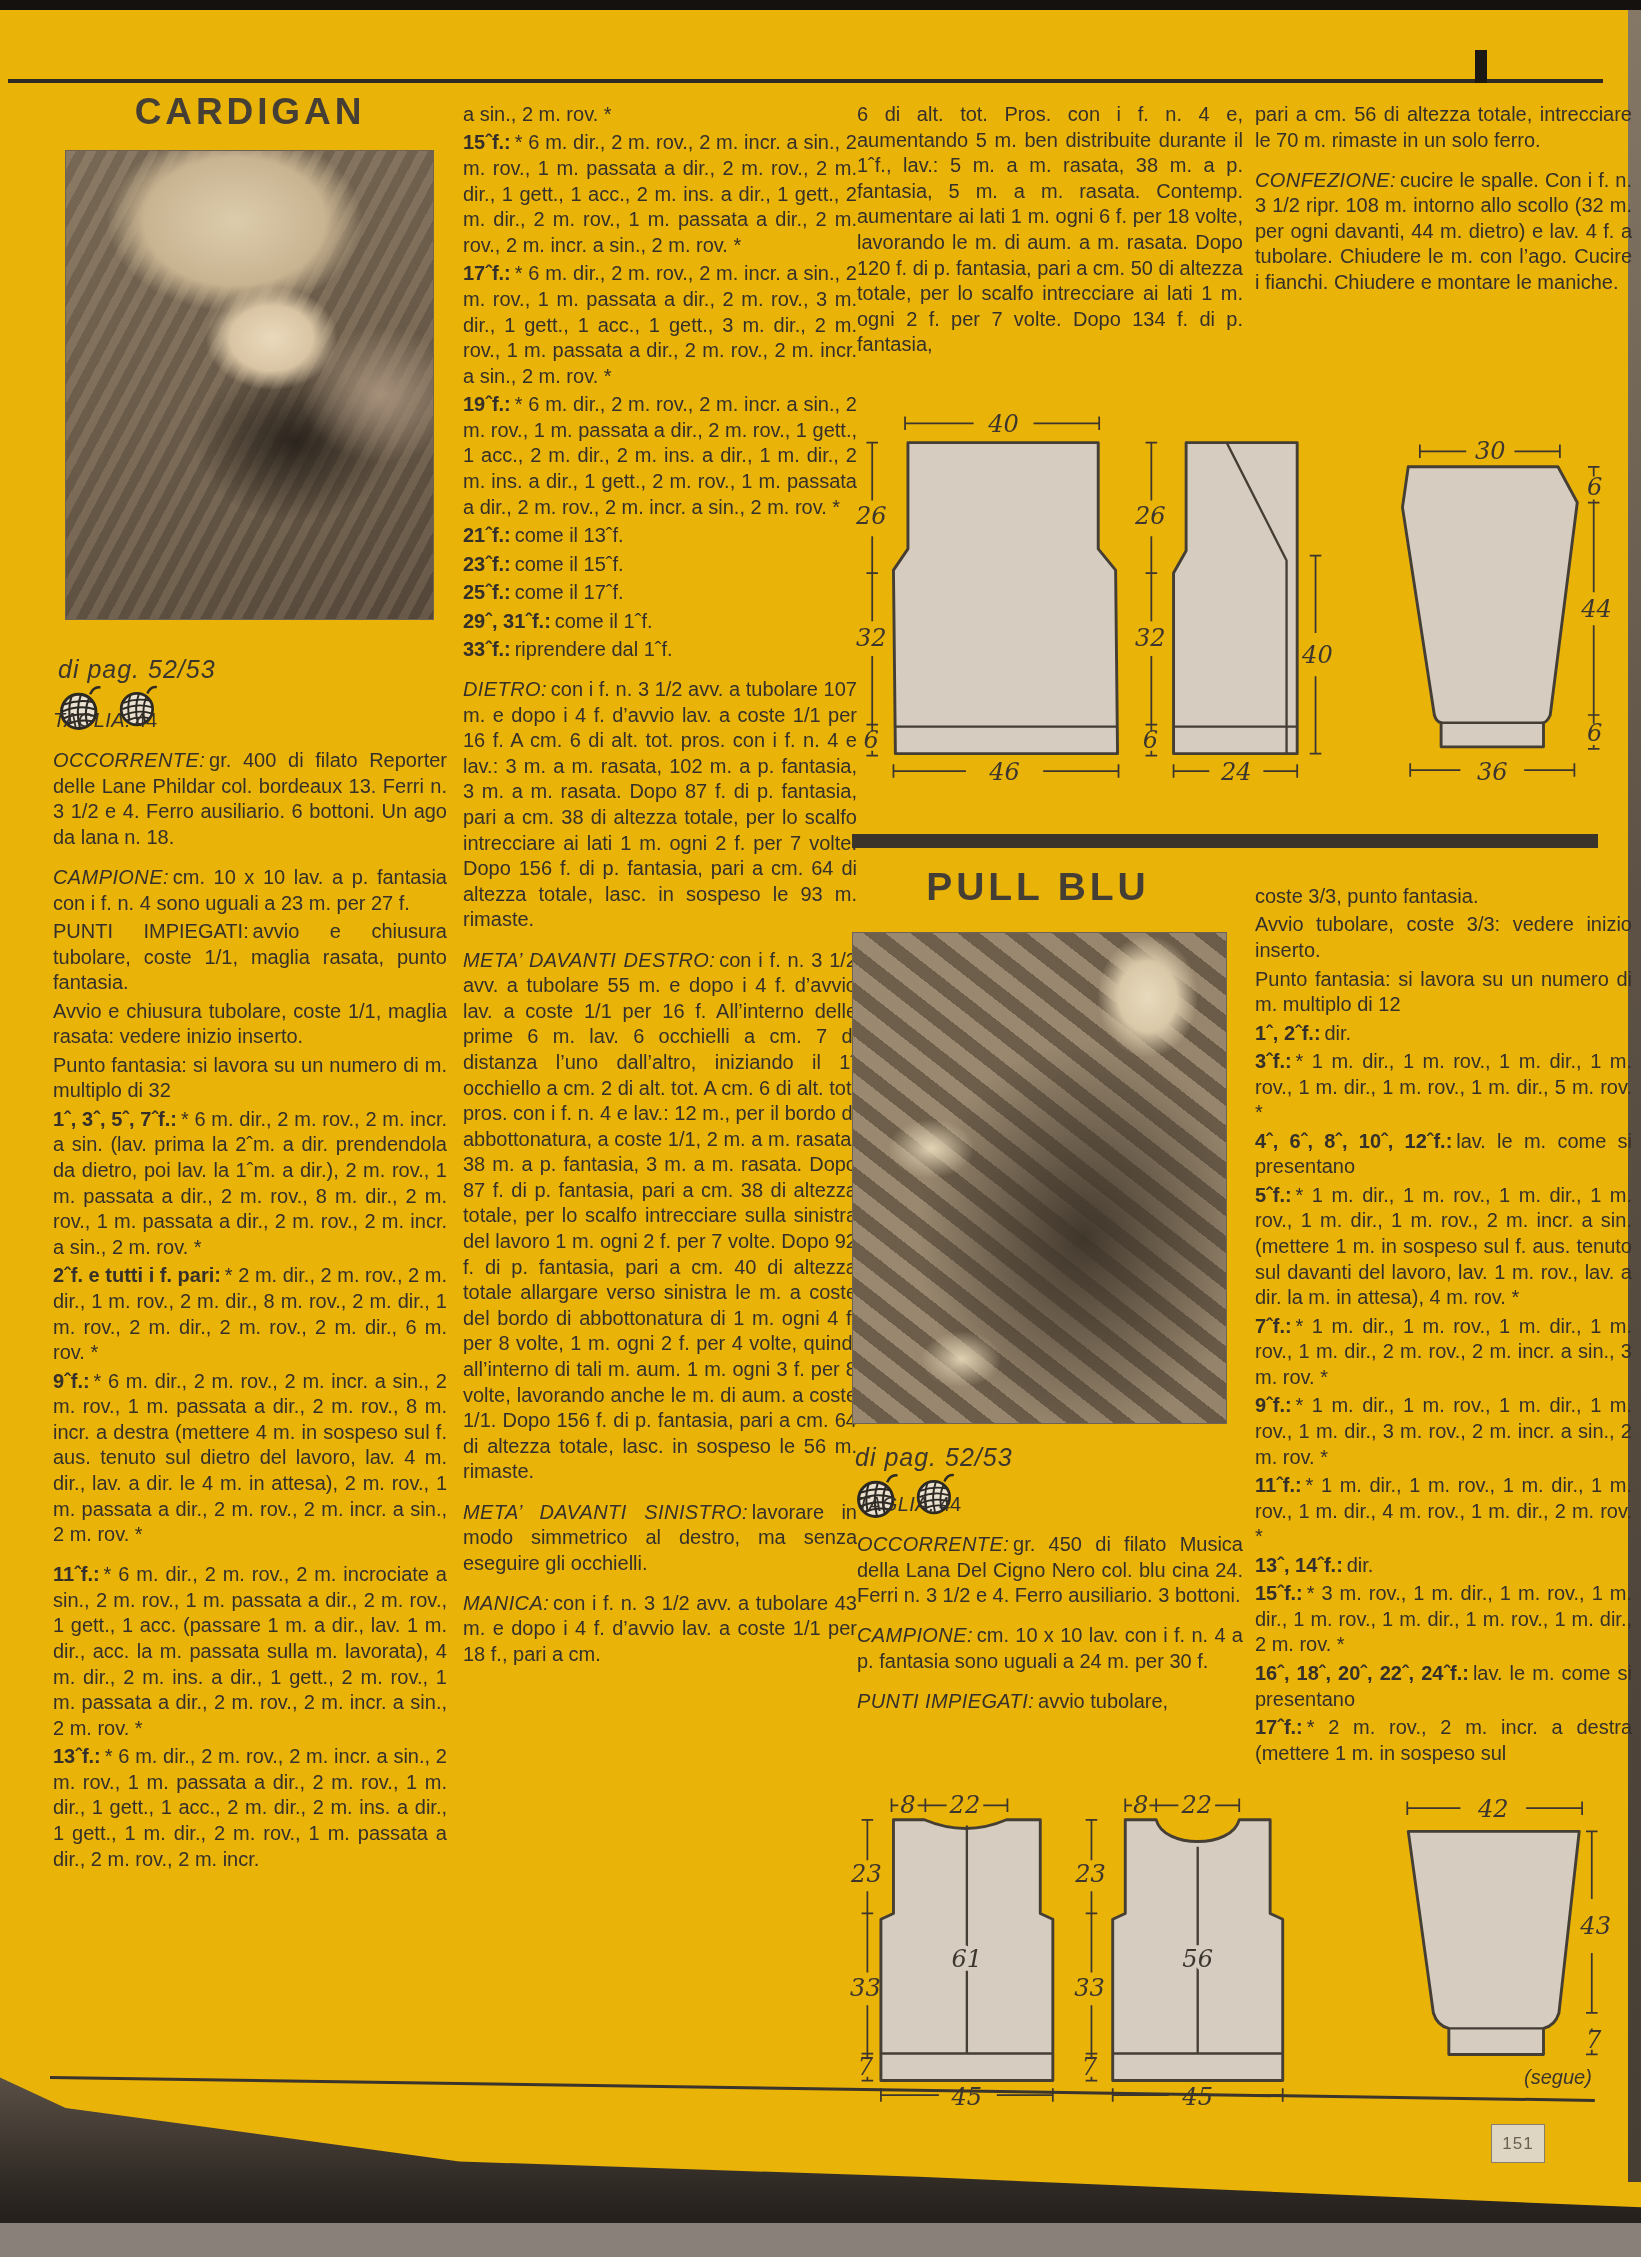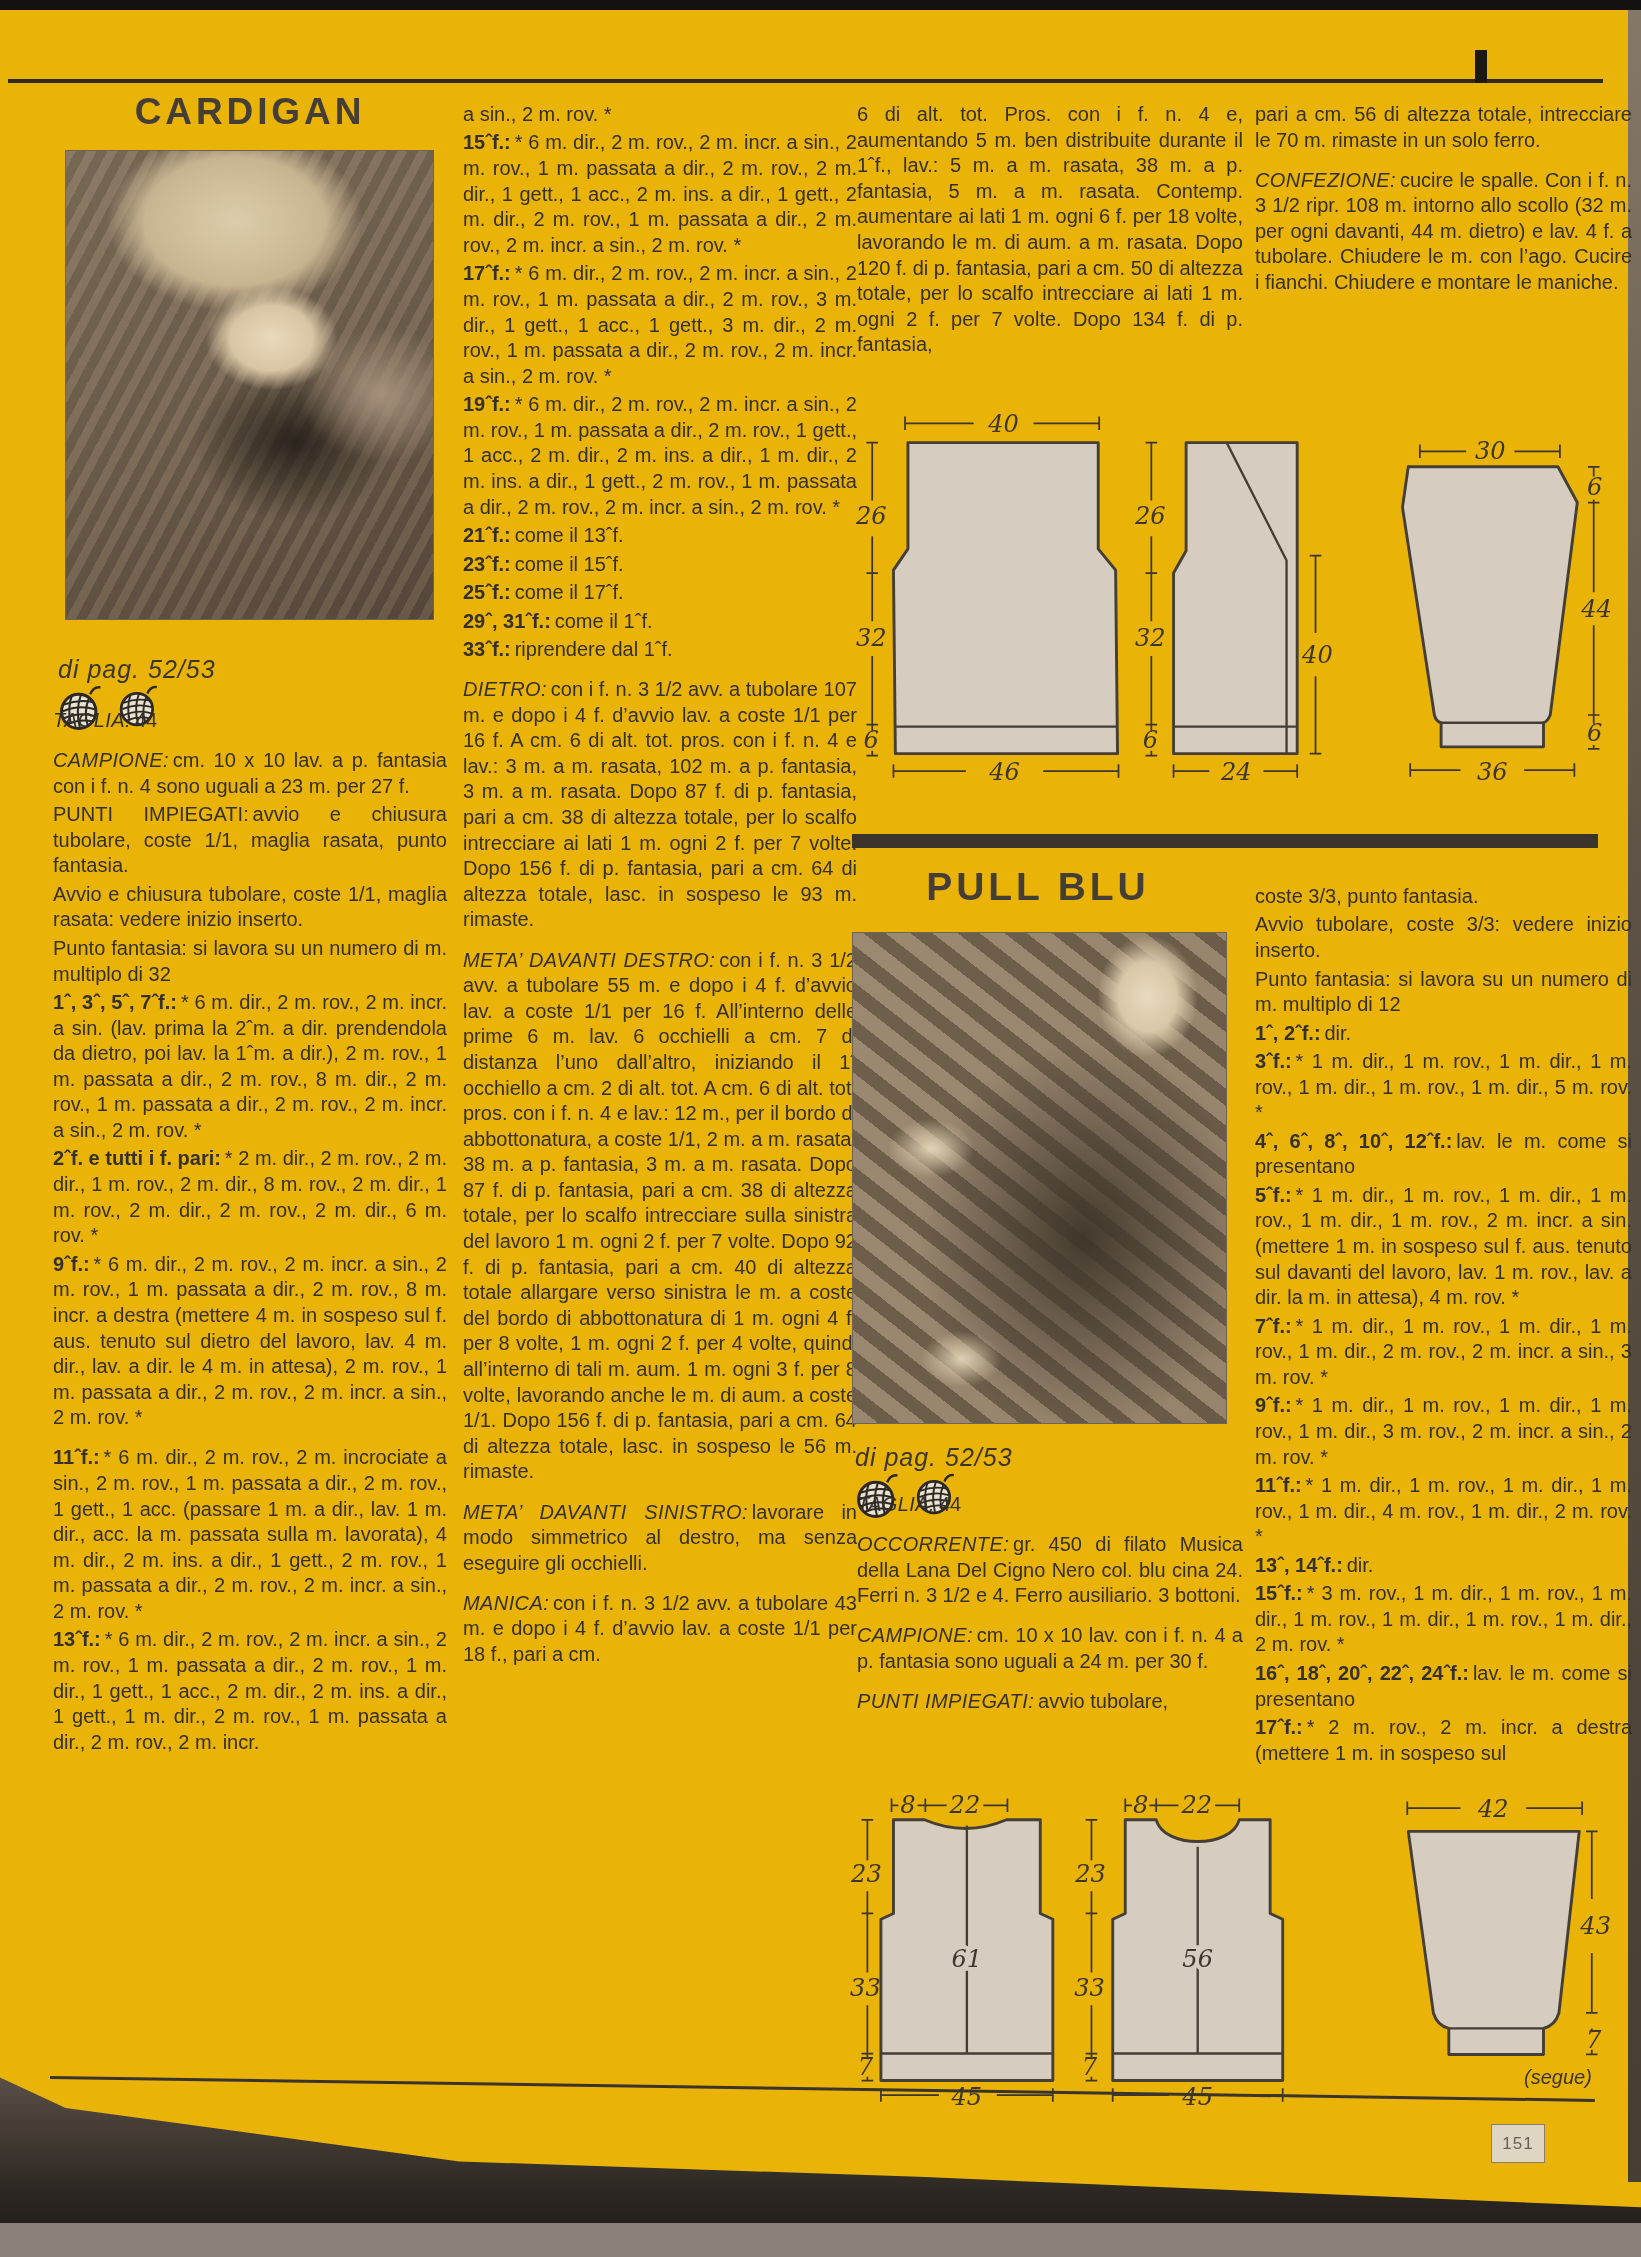--- a/index.html
+++ b/index.html
@@ -93,20 +93,21 @@
           <circle class="ball" cx="18" cy="24" r="15"></circle>
         <path class="hatch" d="M5 18 Q18 13 31 16 M4 24 Q18 18 32 22 M5 30 Q19 24 32 28 M8 35 Q20 30 31 33"></path>
         <path class="hatch" d="M12 10 Q8 21 11 35 M20 9 Q15 23 19 38 M27 12 Q22 25 26 37"></path>
       </svg>
     </span>
   </div>
 
   <div class="col" style="left:53px;top:708px;width:394px;height:1366px;">
 
   <p class="blk s-italic"><span class="lbl">TAGLIA:</span><span>44</span></p>
+      <p class="blk s-italic gap"><span class="lbl">OCCORRENTE:</span><span>gr. 400 di filato Reporter delle Lane Phildar col. bordeaux 13. Ferri n. 3 1/2 e 4. Ferro ausiliario. 6 bottoni. Un ago da lana n. 18.</span></p>
       <p class="blk s-italic gap"><span class="lbl">CAMPIONE:</span><span>cm. 10 x 10 lav. a p. fantasia con i f. n. 4 sono uguali a 23 m. per 27 f.</span></p>
       <p class="blk s-plain"><span class="lbl">PUNTI IMPIEGATI:</span><span>avvio e chiusura tubolare, coste 1/1, maglia rasata, punto fantasia.</span></p>
       <p class="blk s-plain"><span>Avvio e chiusura tubolare, coste 1/1, maglia rasata: vedere inizio inserto.</span></p>
       <p class="blk s-plain"><span>Punto fantasia: si lavora su un numero di m. multiplo di 32</span></p>
       <p class="blk s-bold"><span class="lbl">1ˆ, 3ˆ, 5ˆ, 7ˆf.:</span><span>* 6 m. dir., 2 m. rov., 2 m. incr. a sin. (lav. prima la 2ˆm. a dir. prendendola da dietro, poi lav. la 1ˆm. a dir.), 2 m. rov., 1 m. passata a dir., 2 m. rov., 8 m. dir., 2 m. rov., 1 m. passata a dir., 2 m. rov., 2 m. incr. a sin., 2 m. rov. *</span></p>
       <p class="blk s-bold"><span class="lbl">2ˆf. e tutti i f. pari:</span><span>* 2 m. dir., 2 m. rov., 2 m. dir., 1 m. rov., 2 m. dir., 8 m. rov., 2 m. dir., 1 m. rov., 2 m. dir., 2 m. rov., 2 m. dir., 6 m. rov. *</span></p>
       <p class="blk s-bold"><span class="lbl">9ˆf.:</span><span>* 6 m. dir., 2 m. rov., 2 m. incr. a sin., 2 m. rov., 1 m. passata a dir., 2 m. rov., 8 m. incr. a destra (mettere 4 m. in sospeso sul f. aus. tenuto sul dietro del lavoro, lav. 4 m. dir., lav. a dir. le 4 m. in attesa), 2 m. rov., 1 m. passata a dir., 2 m. rov., 2 m. incr. a sin., 2 m. rov. *</span></p>
       <p class="blk s-bold gap"><span class="lbl">11ˆf.:</span><span>* 6 m. dir., 2 m. rov., 2 m. incrociate a sin., 2 m. rov., 1 m. passata a dir., 2 m. rov., 1 gett., 1 acc. (passare 1 m. a dir., lav. 1 m. dir., acc. la m. passata sulla m. lavorata), 4 m. dir., 2 m. ins. a dir., 1 gett., 2 m. rov., 1 m. passata a dir., 2 m. rov., 2 m. incr. a sin., 2 m. rov. *</span></p>
       <p class="blk s-bold"><span class="lbl">13ˆf.:</span><span>* 6 m. dir., 2 m. rov., 2 m. incr. a sin., 2 m. rov., 1 m. passata a dir., 2 m. rov., 1 m. dir., 1 gett., 1 acc., 2 m. dir., 2 m. ins. a dir., 1 gett., 1 m. dir., 2 m. rov., 1 m. passata a dir., 2 m. rov., 2 m. incr.</span></p>
     </div>

